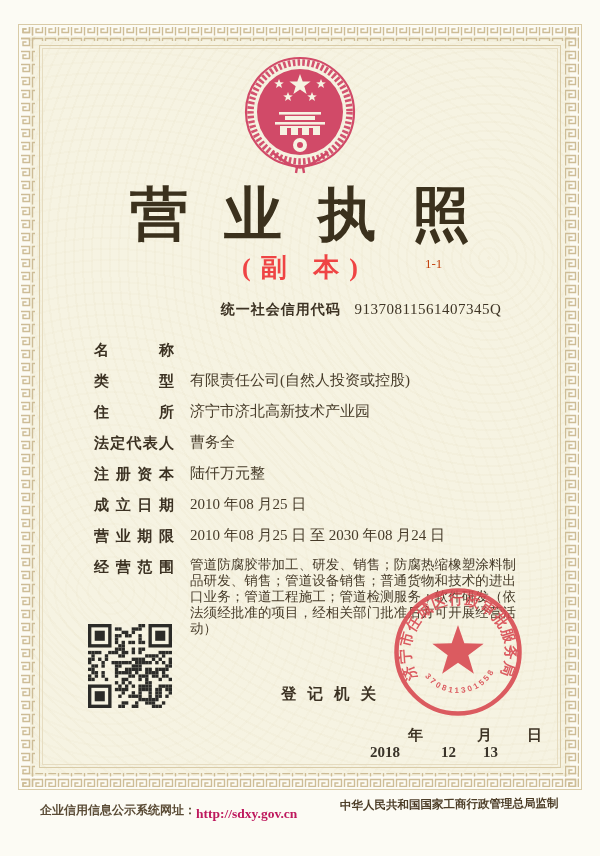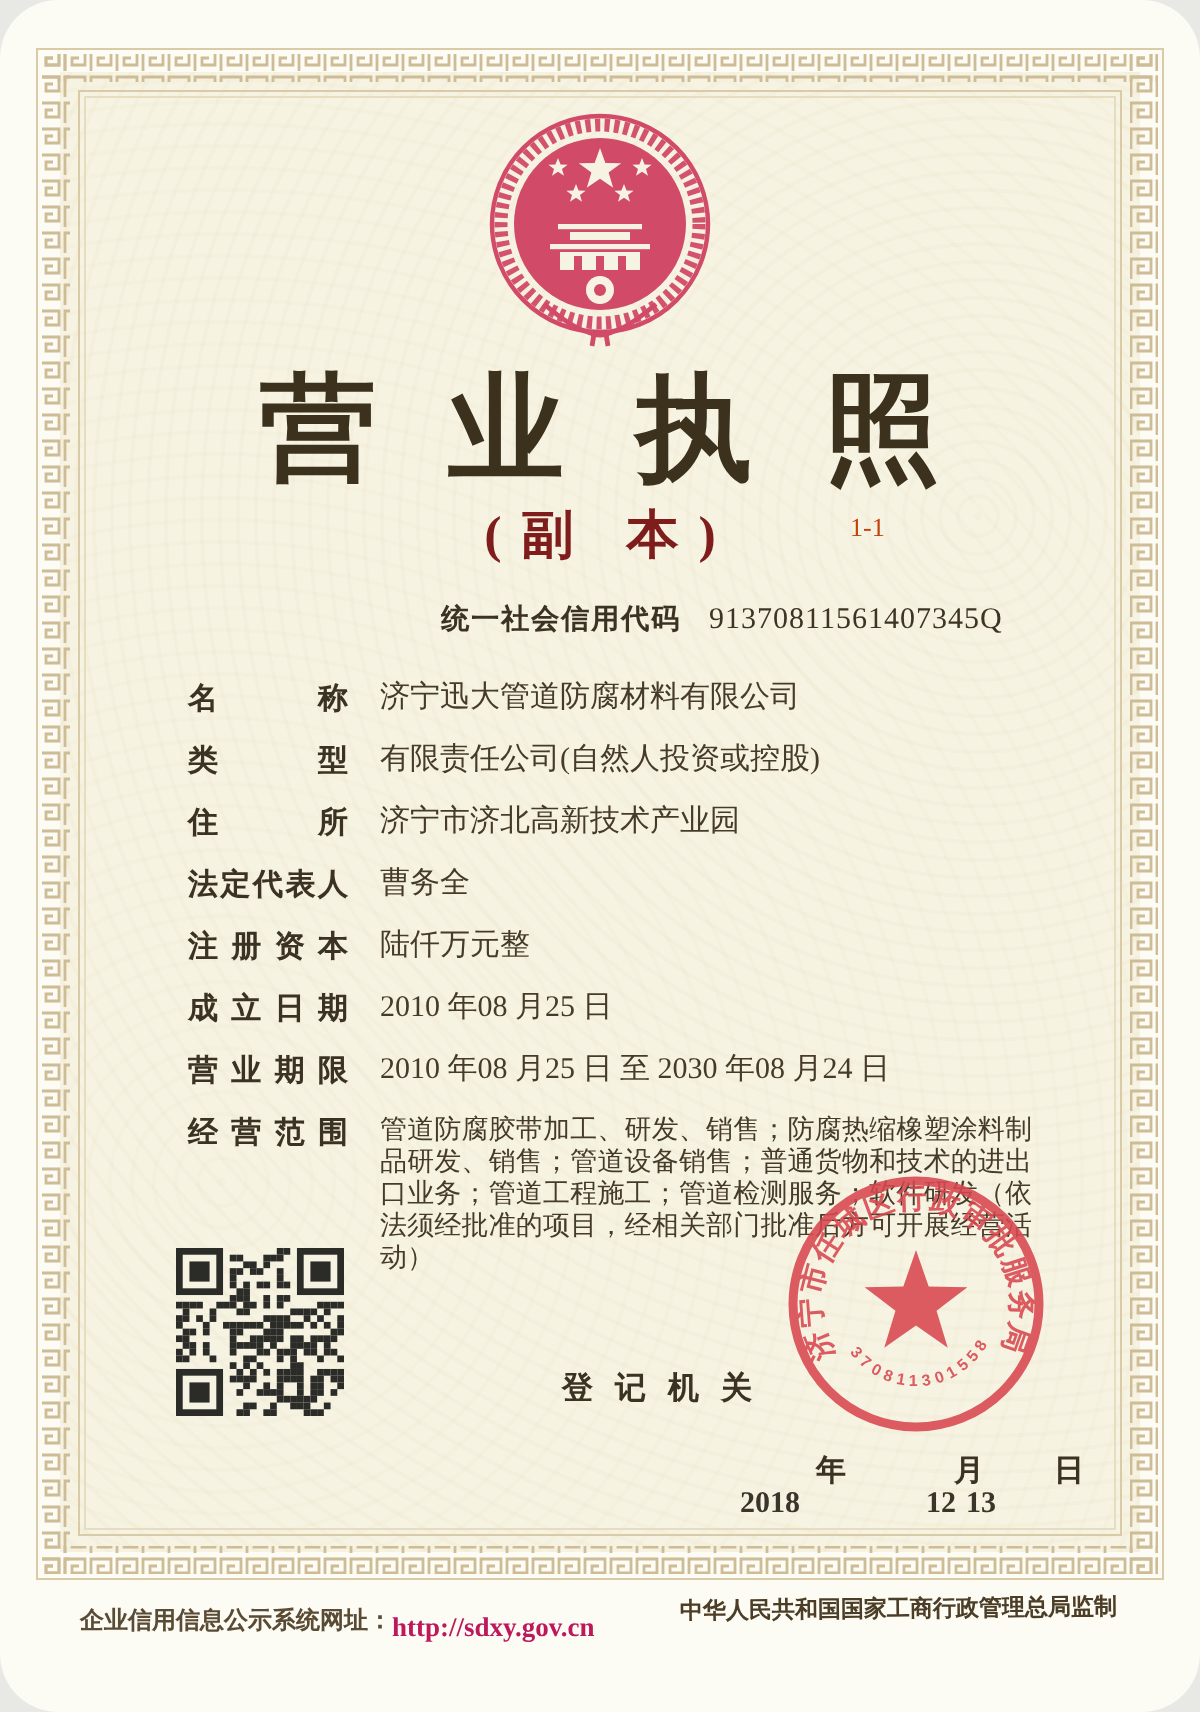--- a/index.html
+++ b/index.html
@@ -1,38 +1,38 @@
 <!DOCTYPE html>
 <html><head>
 <meta charset="utf-8">
 <style>
   html,body{margin:0;padding:0;background:#e8e8e4;}
   .page{
     position:relative;width:600px;height:856px;margin:0 auto;
     background:#fcfbf4;overflow:hidden;
-    font-family:"Liberation Sans",sans-serif;color:#3f3523;border-radius:29px;
+    font-family:"Liberation Sans",sans-serif;color:#3f3523;
   }
   .abs{position:absolute;}
   .paper{position:absolute;left:30px;top:36px;width:540px;height:740px;
     background:#f6f3e2;
     background-image:
       repeating-radial-gradient(circle at 85% 30%, rgba(210,195,150,0.07) 0 2px, rgba(0,0,0,0) 2px 9px),
       repeating-radial-gradient(circle at 15% 75%, rgba(210,195,150,0.05) 0 2px, rgba(0,0,0,0) 2px 11px);
   }
   .frame-svg{position:absolute;left:18px;top:24px;}
   
   .title{
     left:0;top:176px;width:600px;text-align:center;
     font-size:58px;font-weight:900;letter-spacing:36px;text-indent:36px;
     color:#3b311d;
   }
   .subtitle{
     left:0;top:250px;width:600px;text-align:center;
     font-size:26px;font-weight:700;letter-spacing:10px;text-indent:10px;
-    color:#7f1d1d;font-family:"Liberation Serif",serif;
+    color:#ef4444;font-family:"Liberation Serif",serif;
   }
   .pageno{left:425px;top:256px;font-size:13px;color:#c2410c;font-family:"Liberation Serif",serif;}
   .codeline{left:0;top:301px;width:600px;text-align:center;transform:translateX(40px);font-size:14px;}
   .codeline .lbl{font-weight:700;letter-spacing:1px;color:#3c3223;padding-left:42px;}
   .codeline .val{font-family:"Liberation Serif",serif;font-size:15px;color:#3e3425;margin-left:10px;letter-spacing:0.5px;}
   
   .fields{left:94px;top:340px;width:430px;}
   .frow{display:flex;align-items:flex-start;margin-bottom:12px;}
   .flabel{
     width:80px;flex:0 0 80px;margin-right:16px;
@@ -118,21 +118,20 @@
   <div class="abs pageno">1-1</div>
 
   <div class="abs codeline">
     <span class="lbl">统一社会信用代码</span>
     <span class="val">91370811561407345Q</span>
   </div>
 
   <div class="abs fields">
     <div class="frow">
       <span class="flabel">名称</span>
-      <span class="fvalue">济宁迅大管道防腐材料有限公司</span>
     </div>
     <div class="frow">
       <span class="flabel">类型</span>
       <span class="fvalue">有限责任公司(自然人投资或控股)</span>
     </div>
     <div class="frow">
       <span class="flabel">住所</span>
       <span class="fvalue">济宁市济北高新技术产业园</span>
     </div>
     <div class="frow">
@@ -389,21 +388,21 @@
     </text>
     <text font-size="8" font-weight="700" fill="#d8474f" letter-spacing="2.6" font-family="Liberation Sans, sans-serif">
       <textPath href="#sealArcBottom" startOffset="8">3708113015587</textPath>
     </text>
   </svg>
 
   <span class="abs dlabel" style="left:408px;top:726px;">年</span>
   <span class="abs dlabel" style="left:477px;top:726px;">月</span>
   <span class="abs dlabel" style="left:527px;top:726px;">日</span>
   <span class="abs dval" style="left:370px;top:744px;z-index:3;">2018</span>
-  <span class="abs dval" style="left:463px;top:744px;z-index:3;">12</span>
+  <span class="abs dval" style="left:441px;top:744px;z-index:3;">12</span>
   <span class="abs dval" style="left:483px;top:744px;z-index:3;">13</span>
 
 
   <span class="abs site-label">企业信用信息公示系统网址：</span>
   <span class="abs site-url">http://sdxy.gov.cn</span>
   <span class="abs issuer">中华人民共和国国家工商行政管理总局监制</span>
 
 </div>
 
 </body></html>

